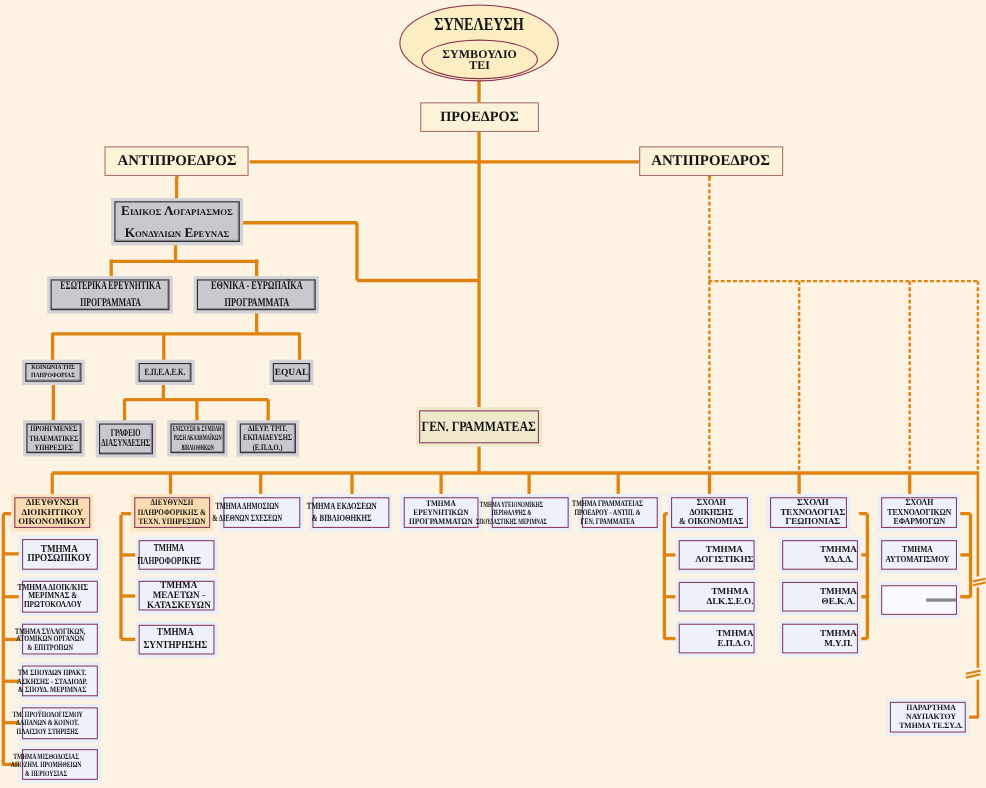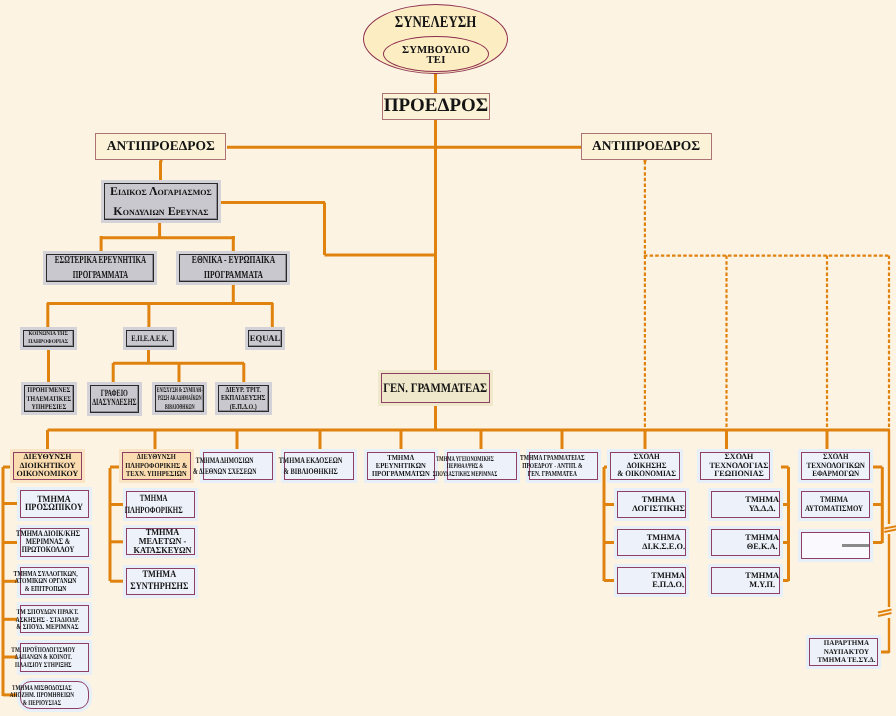--- a/index.html
+++ b/index.html
@@ -127,21 +127,21 @@
 <div class="ell" style="left:363px;top:4px;width:145px;height:70px;"></div>
 <div class="elltxt" style="left:363px;top:14px;width:145px;">
       <span style="font-size:16.6px;line-height:1.0;letter-spacing:0px;transform:scaleX(0.78);">ΣΥΝΕΛΕΥΣΗ</span>
     </div>
 <div class="ell" style="left:383px;top:36px;width:106px;height:36px;"></div>
 <div class="elltxt" style="left:383px;top:44.5px;width:106px;">
       <span style="font-size:10.8px;line-height:0.97;letter-spacing:0.1px;">ΣΥΜΒΟΥΛΙΟ
 ΤΕΙ</span>
     </div>
 <div class="node cream" style="left:381.7px;top:93px;width:108.6px;height:27.1px;">
-      <span style="font-size:19px;line-height:1.1;">ΠΡΟΕΔΡΟΣ</span>
+      <span style="font-size:13px;line-height:1.1;">ΠΡΟΕΔΡΟΣ</span>
     </div>
 <div class="node cream" style="left:95.4px;top:132.8px;width:131px;height:27.7px;">
       <span style="font-size:13.5px;line-height:1.1;">ΑΝΤΙΠΡΟΕΔΡΟΣ</span>
     </div>
 <div class="node cream" style="left:580.5px;top:132.8px;width:131px;height:27.7px;">
       <span style="font-size:13.5px;line-height:1.1;">ΑΝΤΙΠΡΟΕΔΡΟΣ</span>
     </div>
 <div class="node cream2" style="left:381px;top:373px;width:109px;height:30px;">
       <span style="font-size:13.0px;line-height:1.1;transform:scaleX(0.836);">ΓΕΝ. ΓΡΑΜΜΑΤΕΑΣ</span>
     </div>
@@ -208,21 +208,21 @@
 <div class="node blu" style="left:20px;top:605.3px;width:69px;height:28px;">
       <span style="font-size:7.4px;line-height:1.02;transform:scaleX(0.791);">ΤΜ ΣΠΟΥΔΩΝ ΠΡΑΚΤ.
 ΑΣΚΗΣΗΣ - ΣΤΑΔΙΟΔΡ.
 &amp; ΣΠΟΥΔ. ΜΕΡΙΜΝΑΣ</span>
     </div>
 <div class="node blu" style="left:20px;top:642.6px;width:69px;height:29px;padding-left:16px;">
       <span style="font-size:7.4px;line-height:1.02;transform:scaleX(0.722);">ΤΜ. ΠΡΟΫΠΟΛΟΓΙΣΜΟΥ
 ΔΑΠΑΝΩΝ &amp; ΚΟΙΝΟΤ.
 ΠΛΑΙΣΙΟΥ ΣΤΗΡΙΞΗΣ</span>
     </div>
-<div class="node blu" style="left:20px;top:680.9px;width:69px;height:28px;border-radius:11px;">
+<div class="node blu" style="left:20px;top:680.9px;width:69px;height:28px;">
       <span style="font-size:7.4px;line-height:1.02;transform:scaleX(0.698);">ΤΜΗΜΑ ΜΙΣΘΟΔΟΣΙΑΣ
 ΑΠΟΖΗΜ. ΠΡΟΜΗΘΕΙΩΝ
 &amp; ΠΕΡΙΟΥΣΙΑΣ</span>
     </div>
 <div class="node org" style="left:122px;top:452px;width:69px;height:28px;">
       <span style="font-size:7.8px;line-height:1.12;transform:scaleX(0.832);">ΔΙΕΥΘΥΝΣΗ
 ΠΛΗΡΟΦΟΡΙΚΗΣ &amp;
 ΤΕΧΝ. ΥΠΗΡΕΣΙΩΝ</span>
     </div>
 <div class="node blu" style="left:126px;top:491.1px;width:69px;height:27px;">

